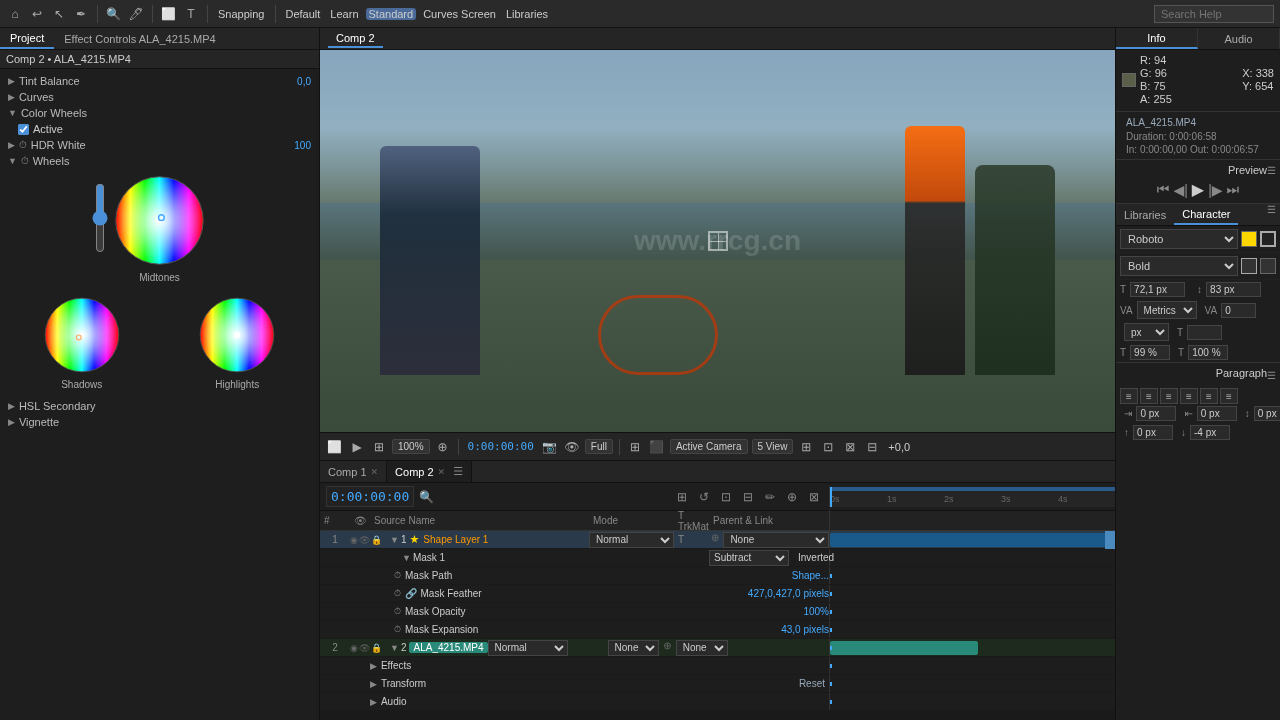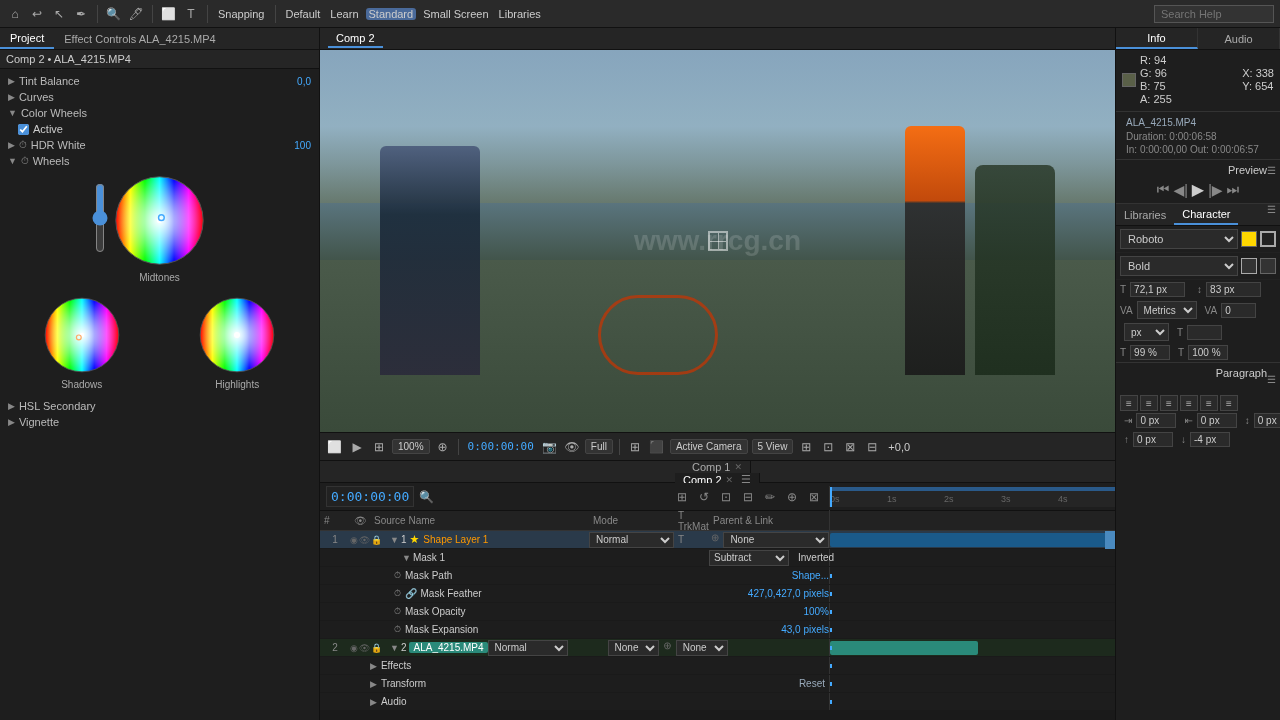--- a/index.html
+++ b/index.html
@@ -226,21 +226,20 @@
       flex-direction: column;
       flex-shrink: 0;
     }
     .timeline-tabs {
       display: flex;
       background: #252525;
       height: 22px;
       align-items: center;
       border-bottom: 1px solid #111;
       gap: 0;
-      flex-direction: column;
     }
     .tl-tab {
       display: flex;
       align-items: center;
       padding: 0 8px;
       height: 100%;
       font-size: 11px;
       color: #aaa;
       cursor: pointer;
       border-right: 1px solid #111;
@@ -479,21 +478,21 @@
     }
 
     
     .para-section {
       padding: 4px;
       border-top: 1px solid #333;
     }
     .para-header {
       font-size: 11px;
       color: #ccc;
-      margin-bottom: 12px;
+      margin-bottom: 5px;
     }
     .align-btns {
       display: flex;
       gap: 2px;
     }
     .align-btn {
       width: 18px; height: 16px;
       background: #2a2a2a;
       border: 1px solid #444;
       color: #aaa;
@@ -542,21 +541,21 @@
   <div class="toolbar-icon">🖊</div>
   <div class="toolbar-sep"></div>
   <div class="toolbar-icon">⬜</div>
   <div class="toolbar-icon">T</div>
   <div class="toolbar-sep"></div>
   <span class="vc-text">Snapping</span>
   <div class="toolbar-sep"></div>
   <span class="vc-text">Default</span>
   <span class="vc-text">Learn</span>
   <span class="vc-text toolbar-btn active">Standard</span>
-  <span class="vc-text">Small Screen</span>
+  <span class="vc-text">Curves Screen</span>
   <span class="vc-text">Libraries</span>
   <input class="search-box" placeholder="Search Help" style="">
 </div>
 
 <div class="main-area">
 
   <div class="left-panel">
 
     <div class="panel-tabs">
       <div class="panel-tab active">Project</div>

